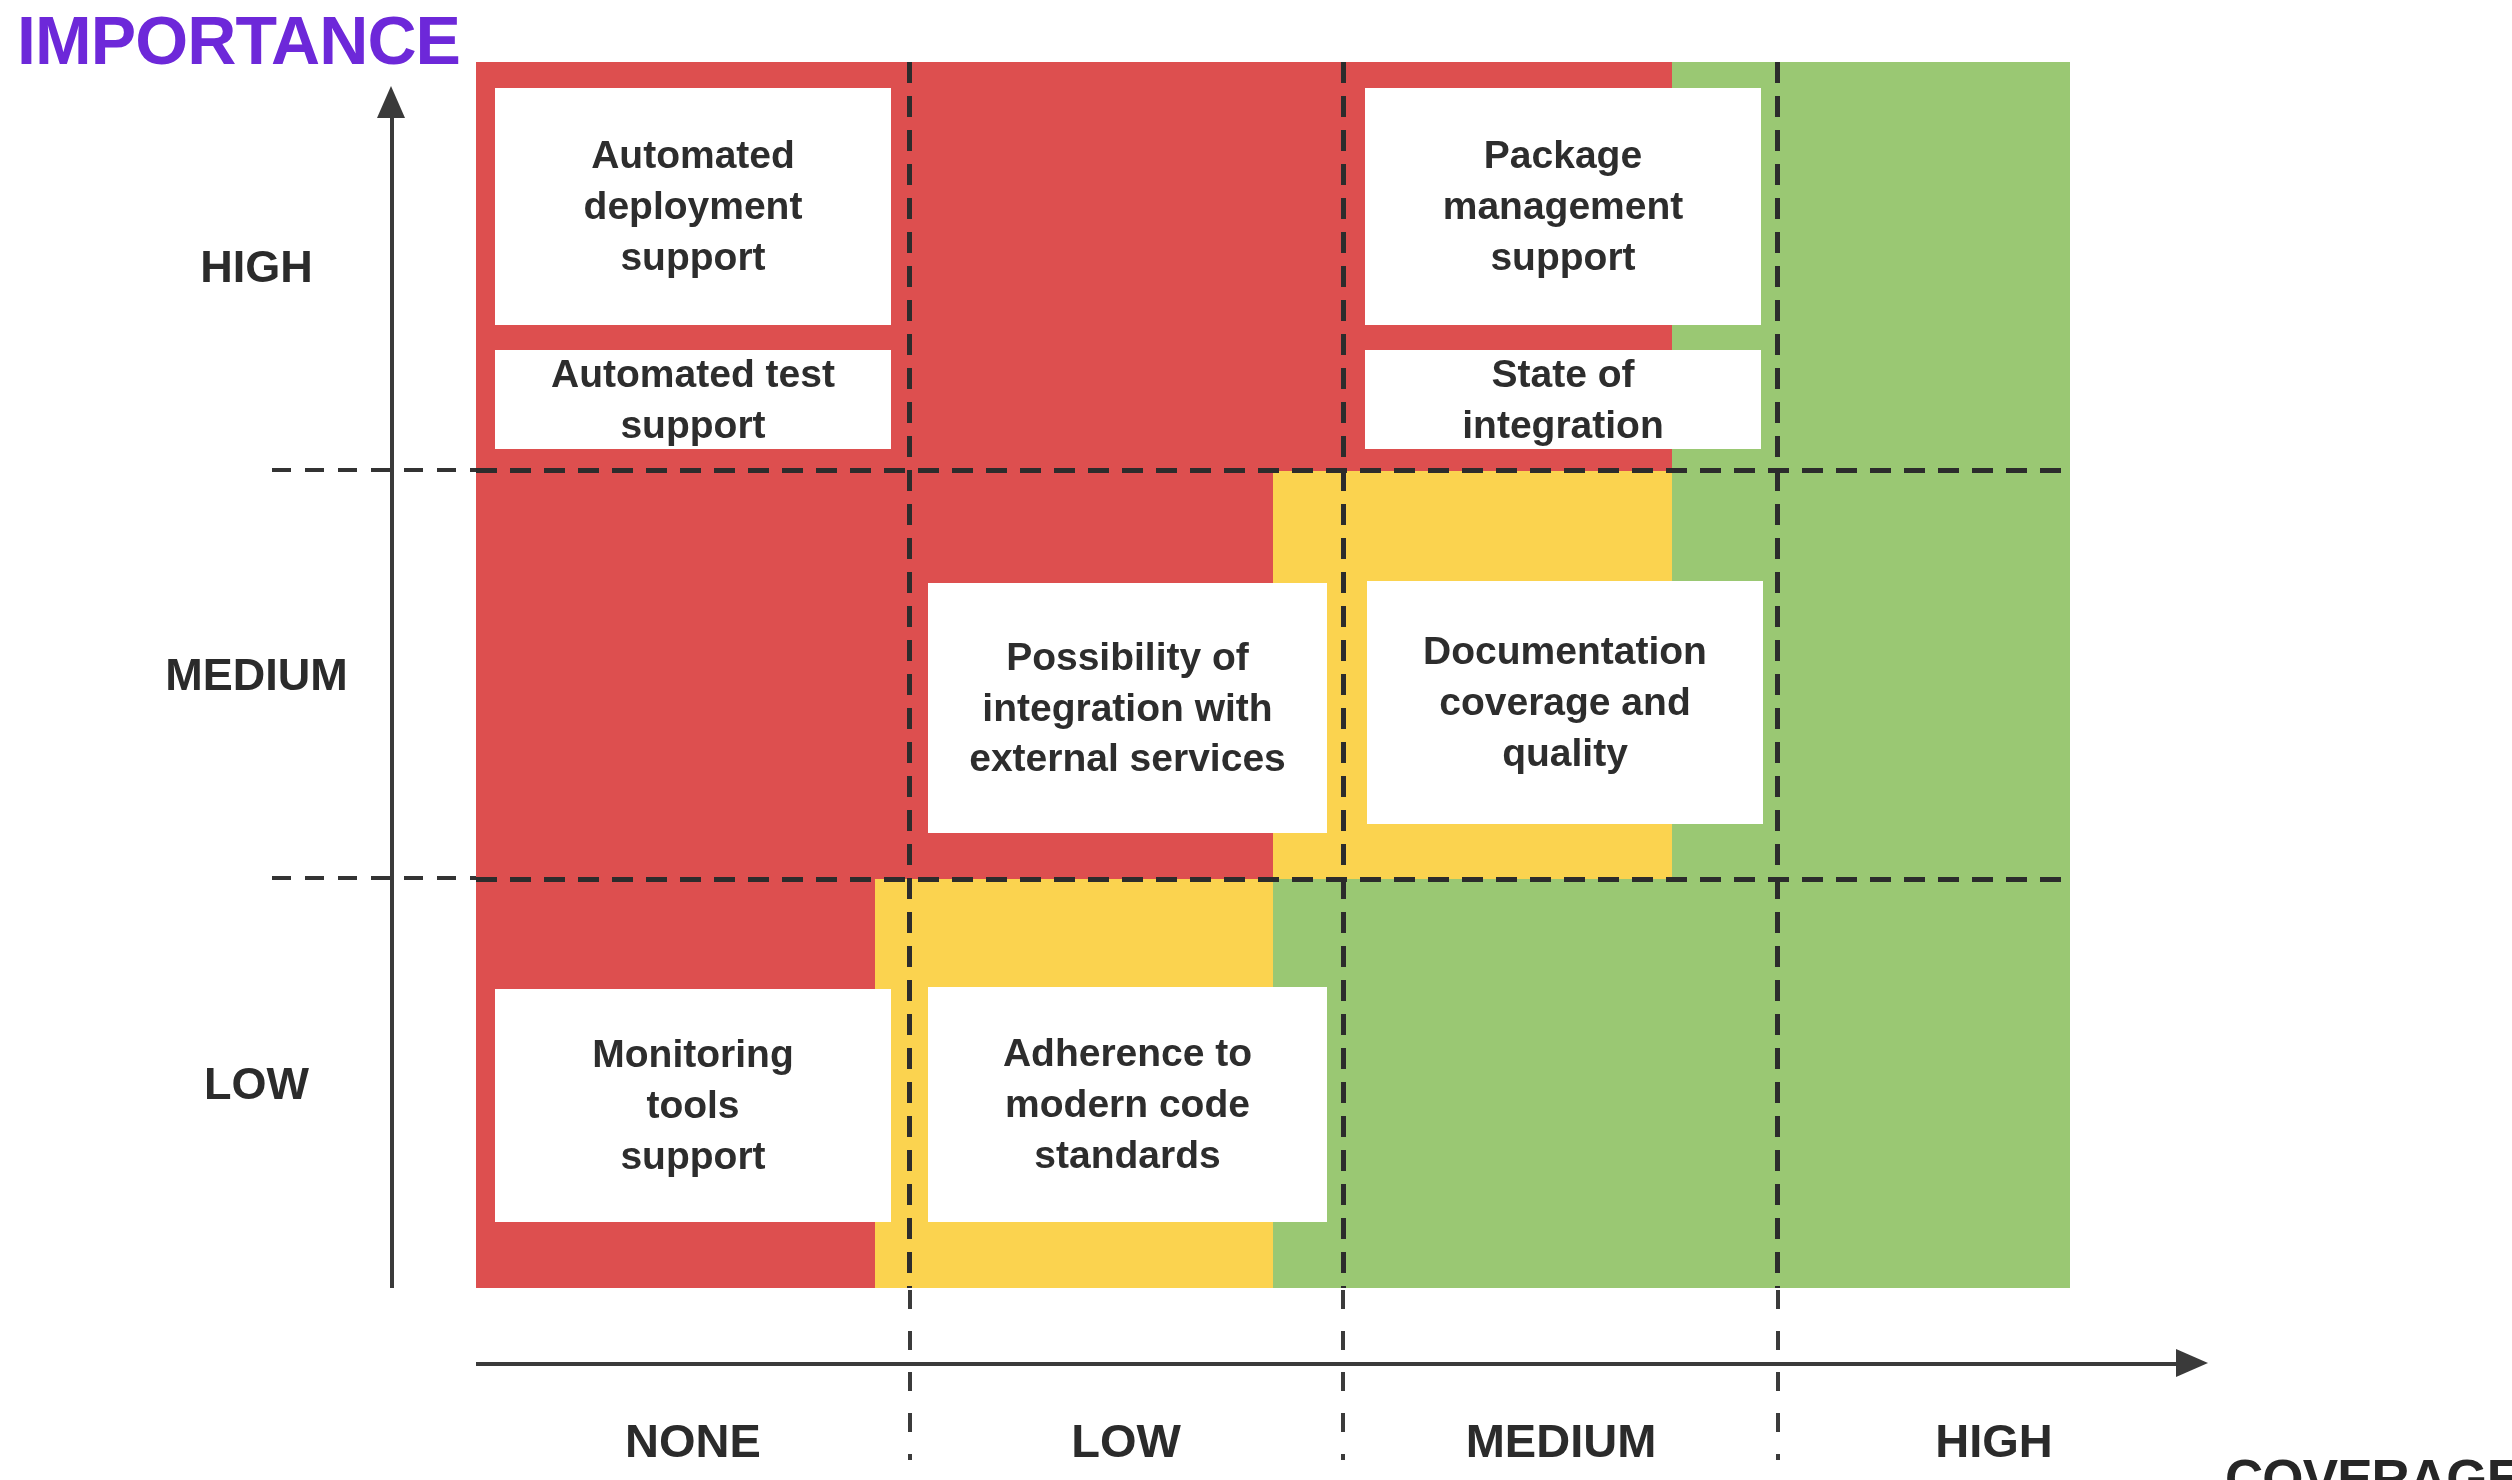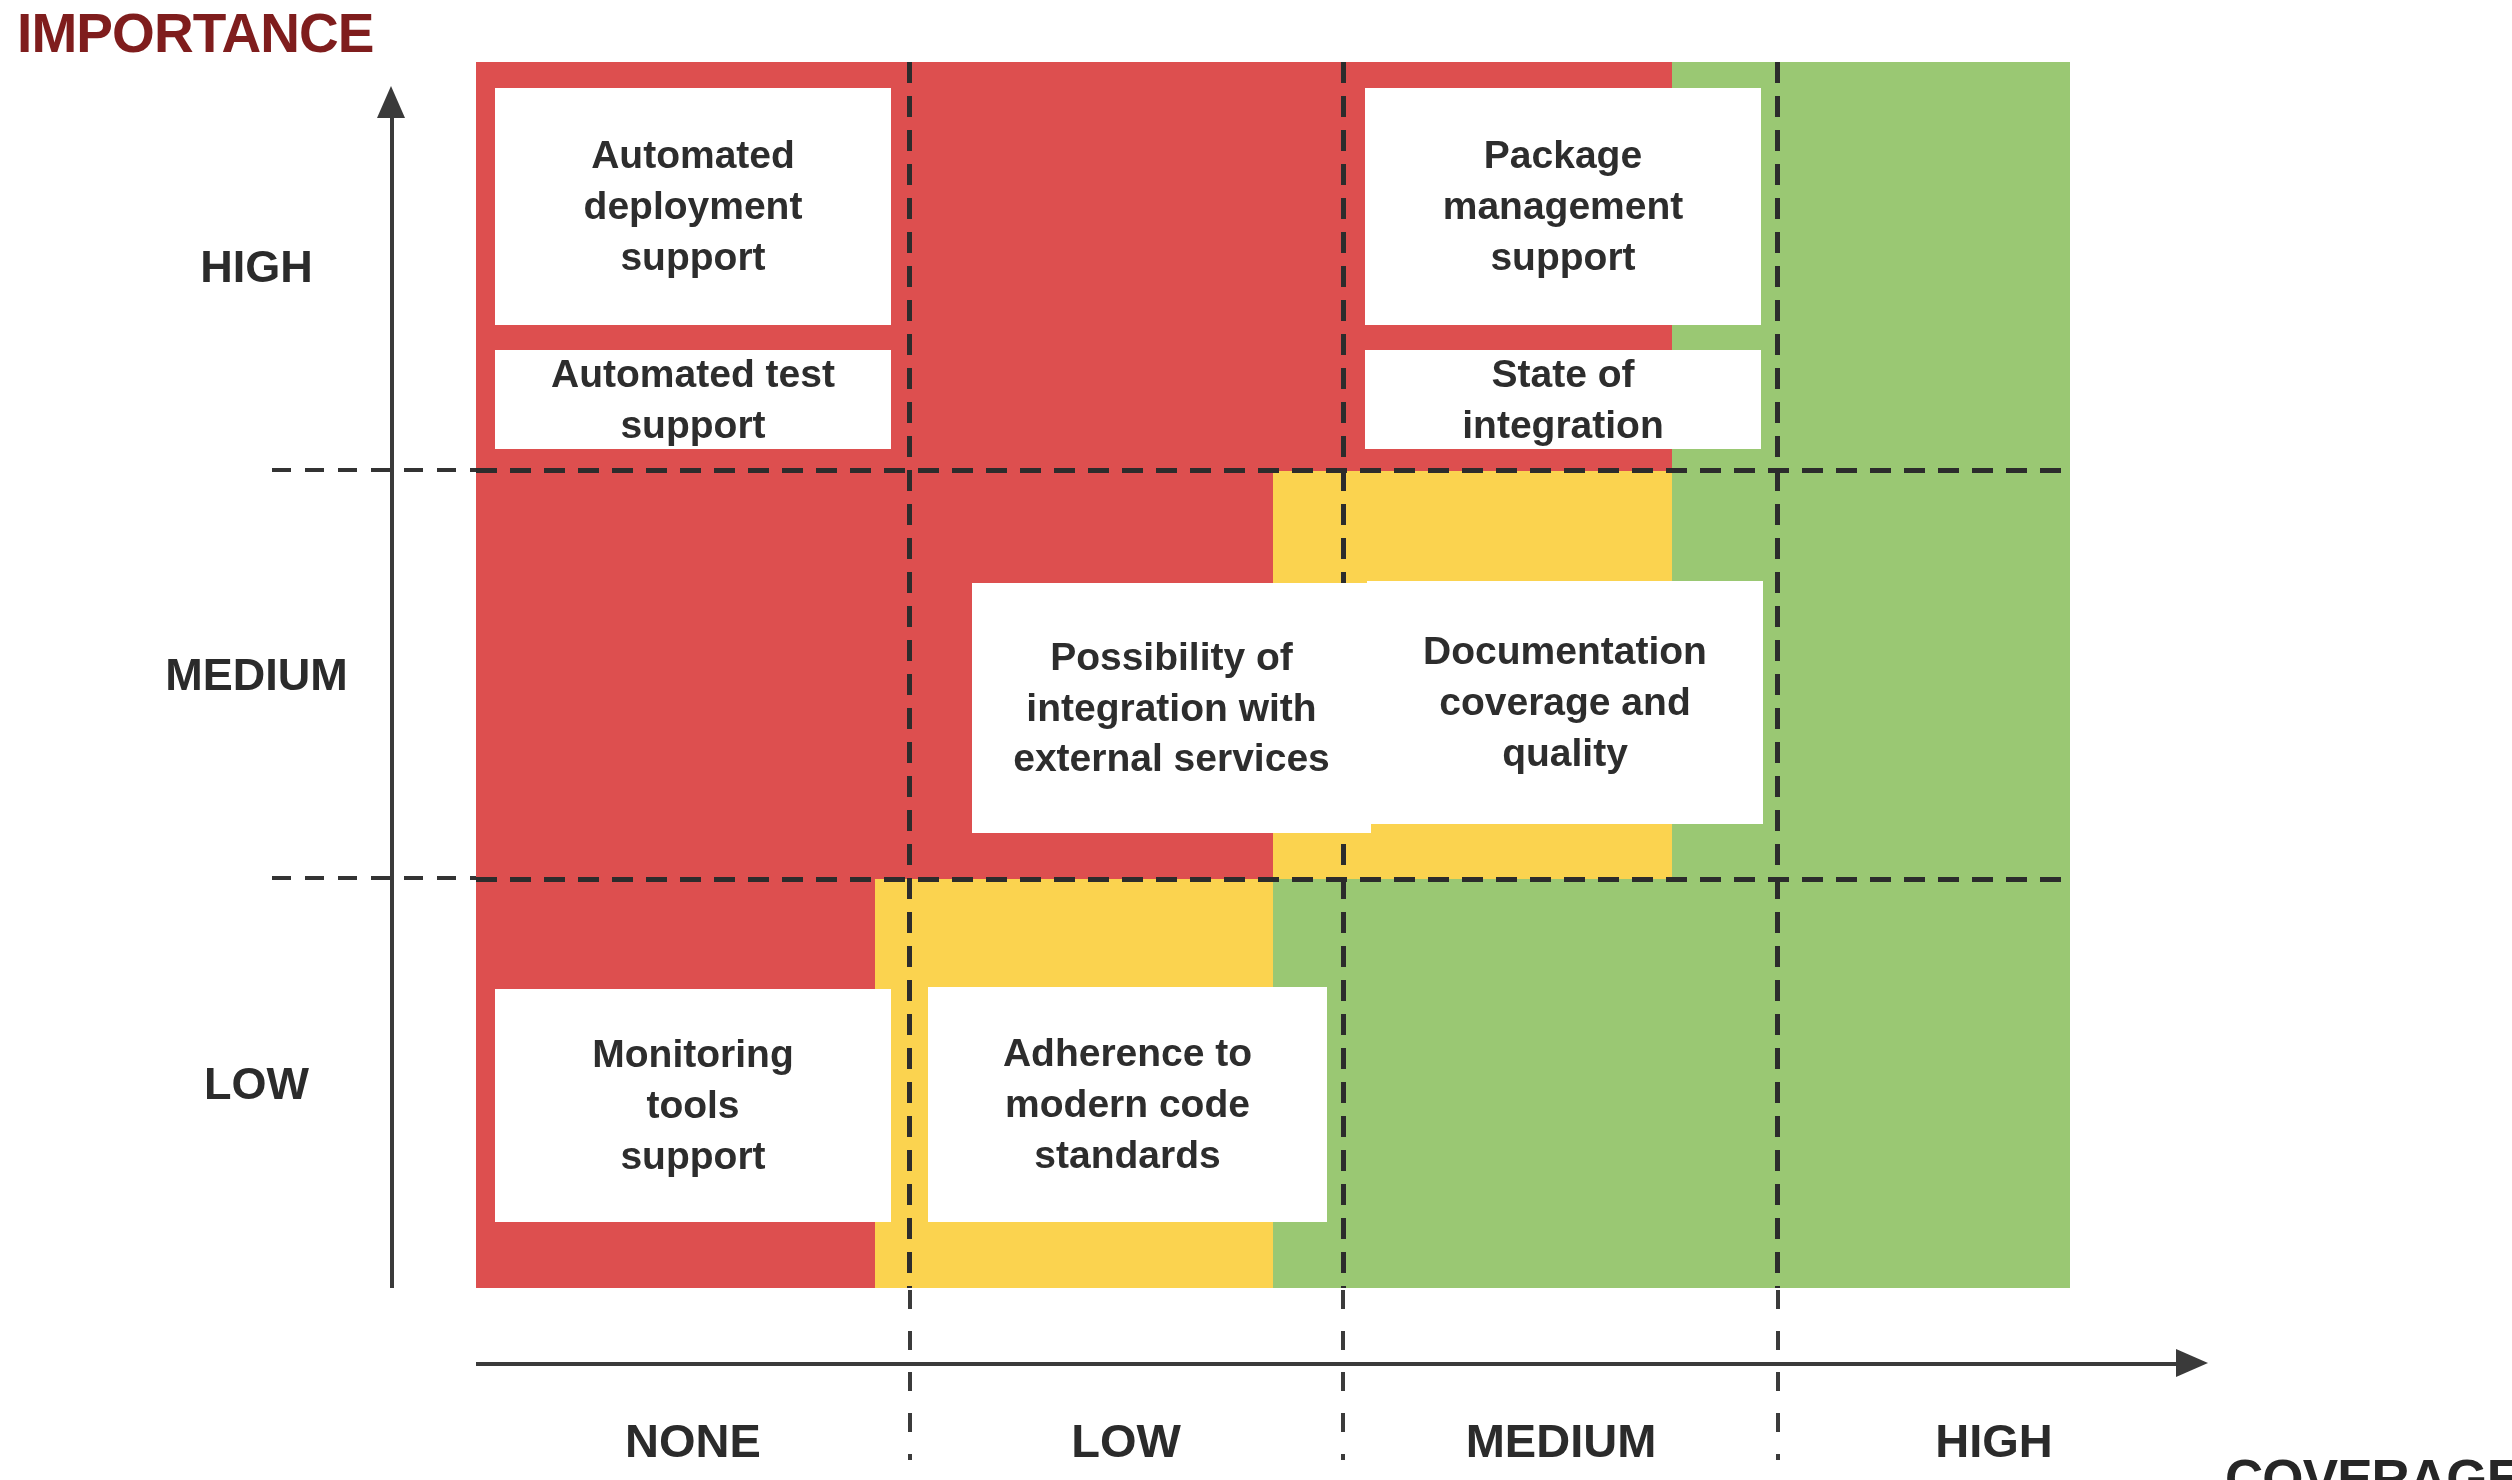--- a/index.html
+++ b/index.html
@@ -15,24 +15,24 @@
     position: relative;
     width: 2512px;
     height: 1480px;
     background: #ffffff;
   }
   
   .y-title {
     position: absolute;
     left: 17px;
     top: 3.4px;
-    font-size: 55px;
+    font-size: 68px;
     font-weight: 800;
     letter-spacing: -0.9px;
-    color: #7f1d1d;
+    color: #6d28d9;
     line-height: 1.1;
   }
   .x-title {
     position: absolute;
     left: 2225px;
     top: 1410px;
     width: 287px;
     font-size: 53px;
     font-weight: 800;
     letter-spacing: -0.9px;
@@ -166,21 +166,21 @@
     font-size: 39px;
     font-weight: 700;
     color: #2d2d2d;
     line-height: 1.3;
     white-space: pre-line;
   }
   .fb1 { left: 19px;   top: 26px;   width: 396px; height: 237px; }
   .fb2 { left: 19px;   top: 288px;  width: 396px; height: 99px; }
   .fb3 { left: 889px; top: 26px;   width: 396px; height: 237px; }
   .fb4 { left: 889px; top: 288px;  width: 396px; height: 99px; }
-  .fb5 { left: 452px;  top: 521px;  width: 399px; height: 250px; margin-left: 44px; }
+  .fb5 { left: 452px;  top: 521px;  width: 399px; height: 250px; }
   .fb6 { left: 891px; top: 519px;  width: 396px; height: 243px; }
   .fb7 { left: 19px;   top: 927px; width: 396px; height: 233px; }
   .fb8 { left: 452px;  top: 925px; width: 399px; height: 235px; }
 </style>
 </head>
 <body>
 
 <div id="canvas">
 
   <div class="y-title">IMPORTANCE</div>

